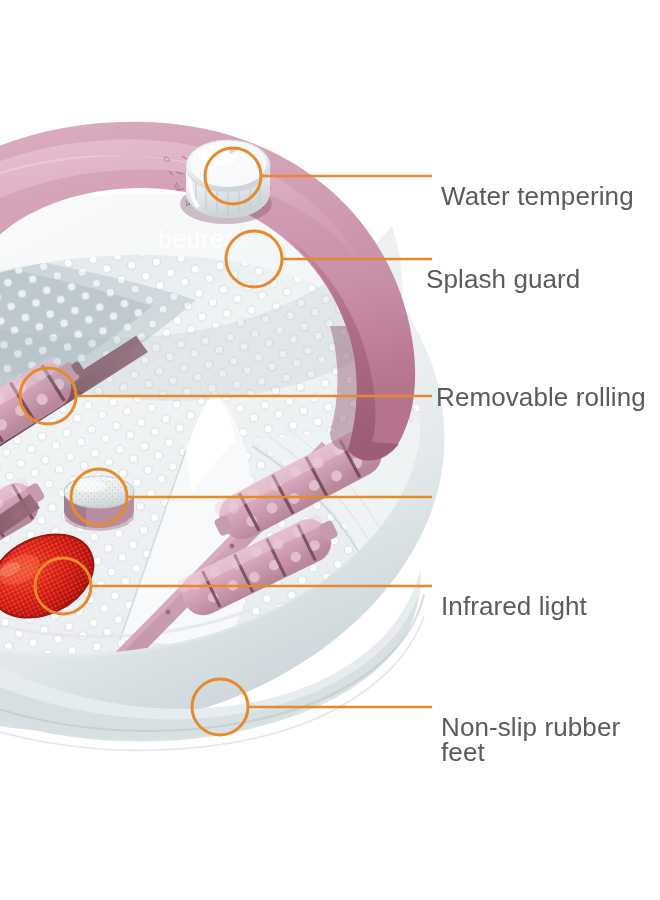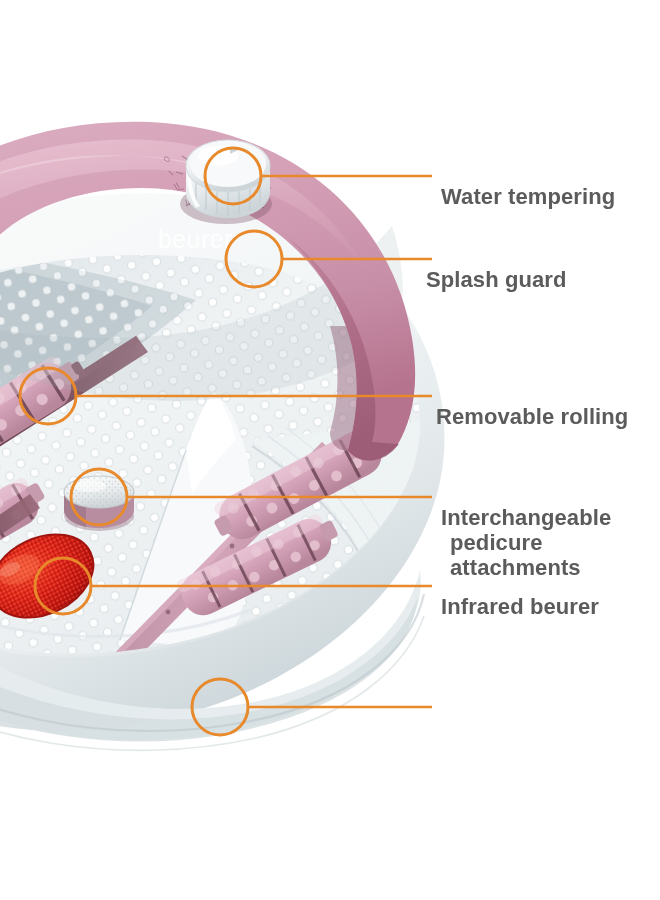--- a/index.html
+++ b/index.html
@@ -14,22 +14,22 @@
   #stage {
     position: absolute; left: 0; top: 0;
     width: 660px; height: 900px;
     background: #ffffff;
   }
   #stage svg { display: block; }
   .callout-label {
     position: absolute;
     color: #5b5b5b;
     font-family: "Liberation Sans", sans-serif;
-    font-size: 22px;
-    font-weight: 700;
+    font-size: 26px;
+    font-weight: 400;
     line-height: 25px;
     letter-spacing: 0.1px;
     white-space: pre-line;
     text-align: left;
   }
   .callout-label .l2 { display: block; }
   .lbl-indent .l2 { padding-left: 9px; }
 </style>
 </head>
 <body>
@@ -453,26 +453,26 @@
   </svg>
 
   <div class="callout-label" style="left:441px; top:159px;">
     <span>Water tempering</span>
   </div>
 
   <div class="callout-label" style="left:426px; top:242px;">
     <span>Splash guard</span>
   </div>
 
-  <div class="callout-label" style="left:436px; top:379px;">
+  <div class="callout-label" style="left:436px; top:360px;">
     <span>Removable rolling</span>
   </div>
 
-  <div class="callout-label lbl-indent" style="left:441px; top:480px;">
-    <span>Interchangeable</span>
-    <span class="l2">pedicure attachments</span>
+
+  <div class="callout-label" style="left:441px; top:569px;">
+    <span>Infrared light</span>
   </div>
 
-  <div class="callout-label" style="left:441px; top:569px;">
-    <span>Infrared beurer</span>
+  <div class="callout-label" style="left:441px; top:690px;">
+    <span>Non-slip rubber</span>
+    <span class="l2">feet</span>
   </div>
-
 </div>
 
 </body></html>

